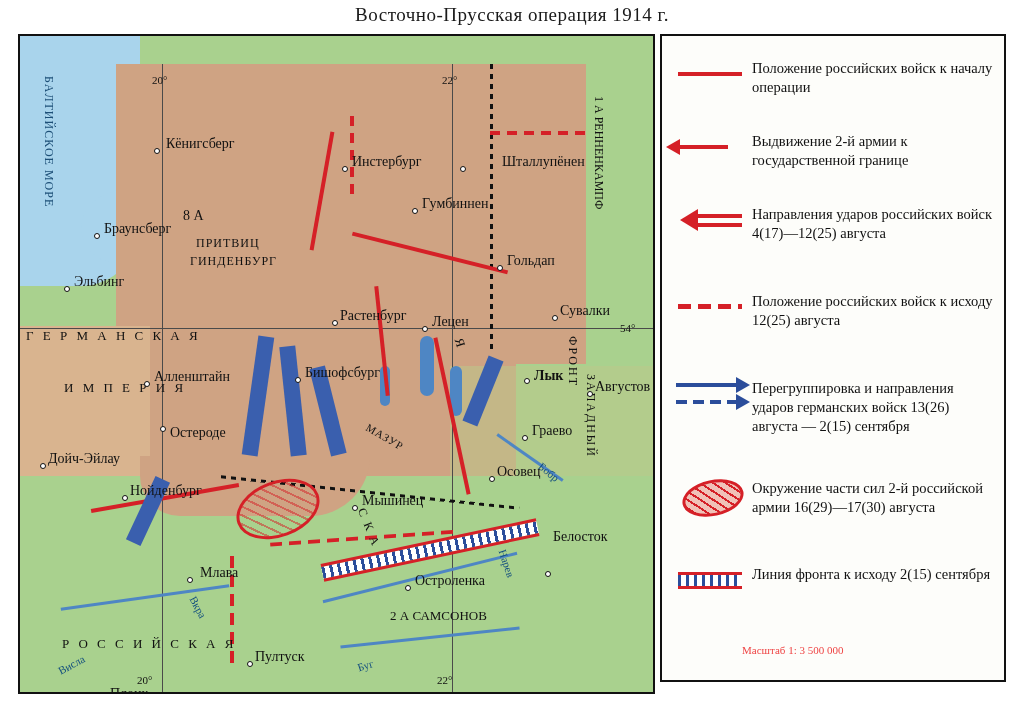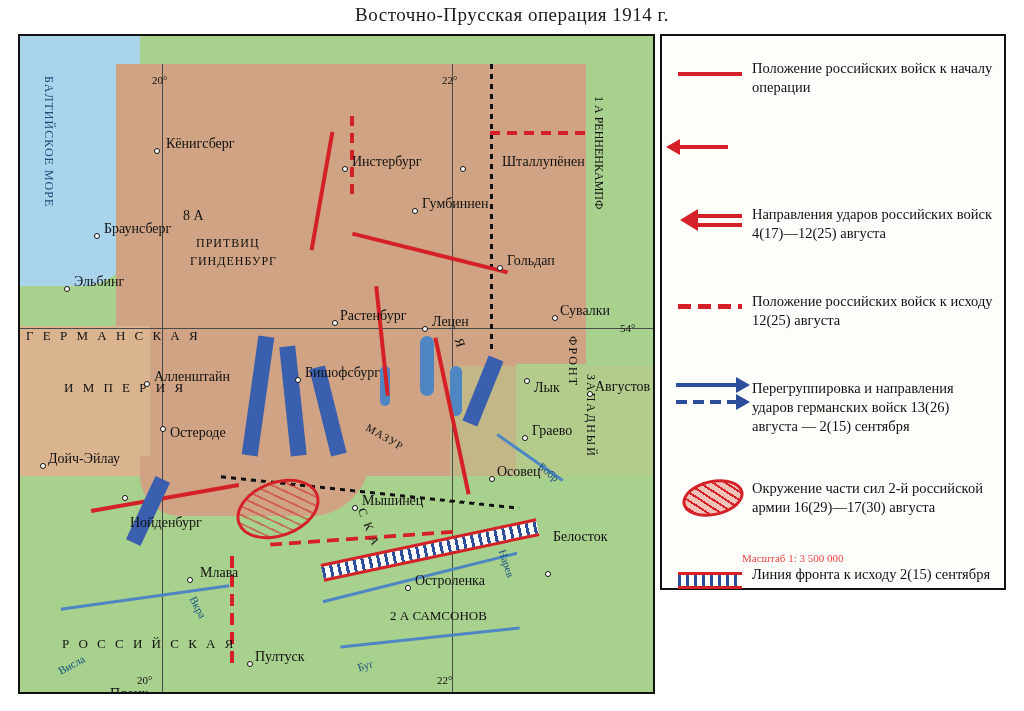--- a/index.html
+++ b/index.html
@@ -67,21 +67,21 @@
   .land-olive {
     position: absolute;
     background: #bcc98a;
   }
   
   #legend-frame {
     position: absolute;
     left: 660px;
     top: 34px;
     width: 346px;
-    height: 556px;
+    height: 648px;
     border: 2px solid #111;
     box-sizing: border-box;
     background: #fdfdfa;
   }
   .legend-row {
     position: absolute;
     left: 12px;
     width: 322px;
     display: flex;
     align-items: flex-start;
@@ -413,39 +413,39 @@
       <div class="citydot" style="left:532px;top:279px;"></div>
       <div class="city" style="left:540px;top:267px;">Сувалки</div>
 
       <div class="citydot" style="left:124px;top:345px;"></div>
       <div class="city" style="left:134px;top:333px;">Алленштайн</div>
 
       <div class="citydot" style="left:275px;top:341px;"></div>
       <div class="city" style="left:285px;top:329px;">Бишофсбург</div>
 
       <div class="citydot" style="left:504px;top:342px;"></div>
-      <div class="city" style="left:514px;top:344px;">Лык</div>
+      <div class="city" style="left:514px;top:332px;font-weight:bold;">Лык</div>
 
       <div class="citydot" style="left:567px;top:355px;"></div>
       <div class="city" style="left:575px;top:343px;">Августов</div>
 
       <div class="citydot" style="left:140px;top:390px;"></div>
       <div class="city" style="left:150px;top:378px;margin-top:11px;">Остероде</div>
 
       <div class="citydot" style="left:502px;top:399px;"></div>
       <div class="city" style="left:512px;top:387px;">Граево</div>
 
       <div class="citydot" style="left:20px;top:427px;"></div>
       <div class="city" style="left:28px;top:415px;">Дойч-Эйлау</div>
 
       <div class="citydot" style="left:469px;top:440px;"></div>
       <div class="city" style="left:477px;top:428px;">Осовец</div>
 
       <div class="citydot" style="left:102px;top:459px;"></div>
-      <div class="city" style="left:110px;top:447px;margin-top:32px;">Нойденбург</div>
+      <div class="city" style="left:110px;top:447px;">Нойденбург</div>
 
       <div class="citydot" style="left:332px;top:469px;"></div>
       <div class="city" style="left:342px;top:457px;">Мышинец</div>
 
       <div class="citydot" style="left:167px;top:541px;"></div>
       <div class="city" style="left:180px;top:529px;">Млава</div>
 
       <div class="citydot" style="left:385px;top:549px;"></div>
       <div class="city" style="left:395px;top:537px;">Остроленка</div>
 
@@ -472,20 +472,21 @@
       <div class="legend-sym">
         <div class="sym-solid-red"></div>
       </div>
       <div class="legend-text">Положение российских войск к началу операции</div>
     </div>
 
     <div class="legend-row" style="top:95px;">
       <div class="legend-sym">
         <div class="sym-arrow-red"></div>
       </div>
+      <div class="legend-text">Выдвижение 2-й армии к государственной границе</div>
     </div>
 
     <div class="legend-row" style="top:168px;">
       <div class="legend-sym">
         <div class="sym-arrow-double">
           <div class="head"></div>
           <div class="bar b1"></div>
           <div class="bar b2"></div>
         </div>
       </div>

